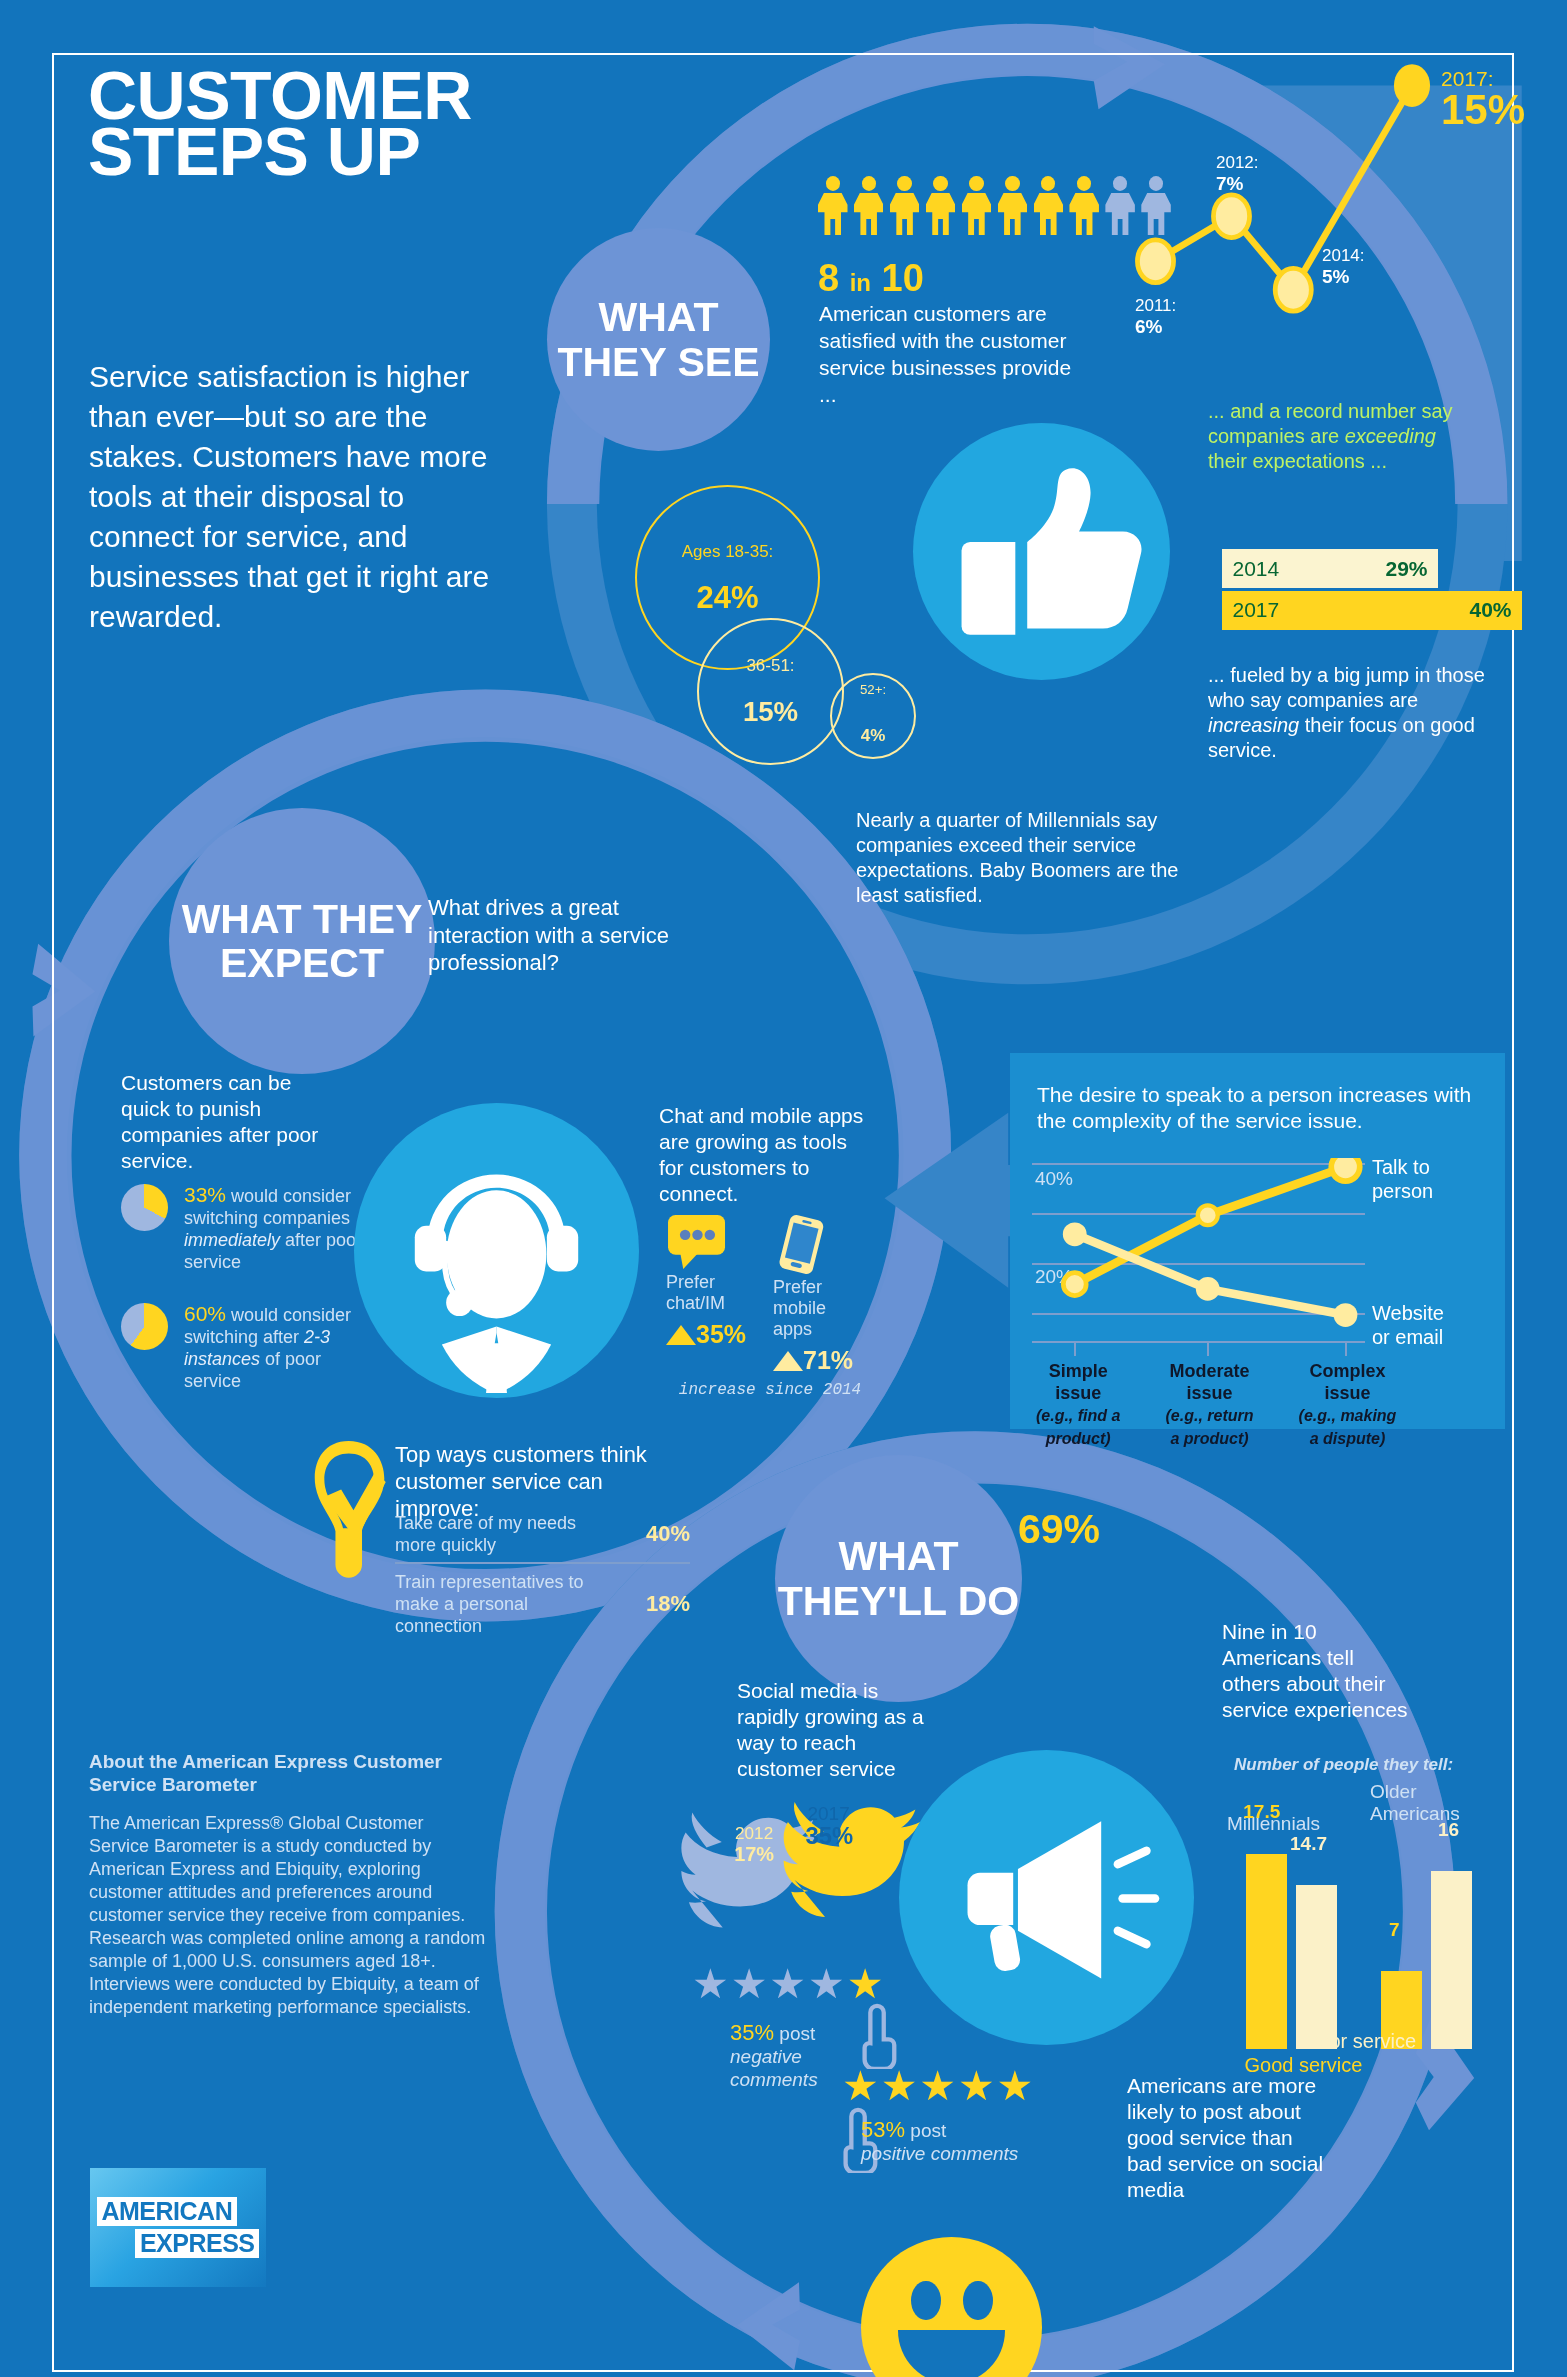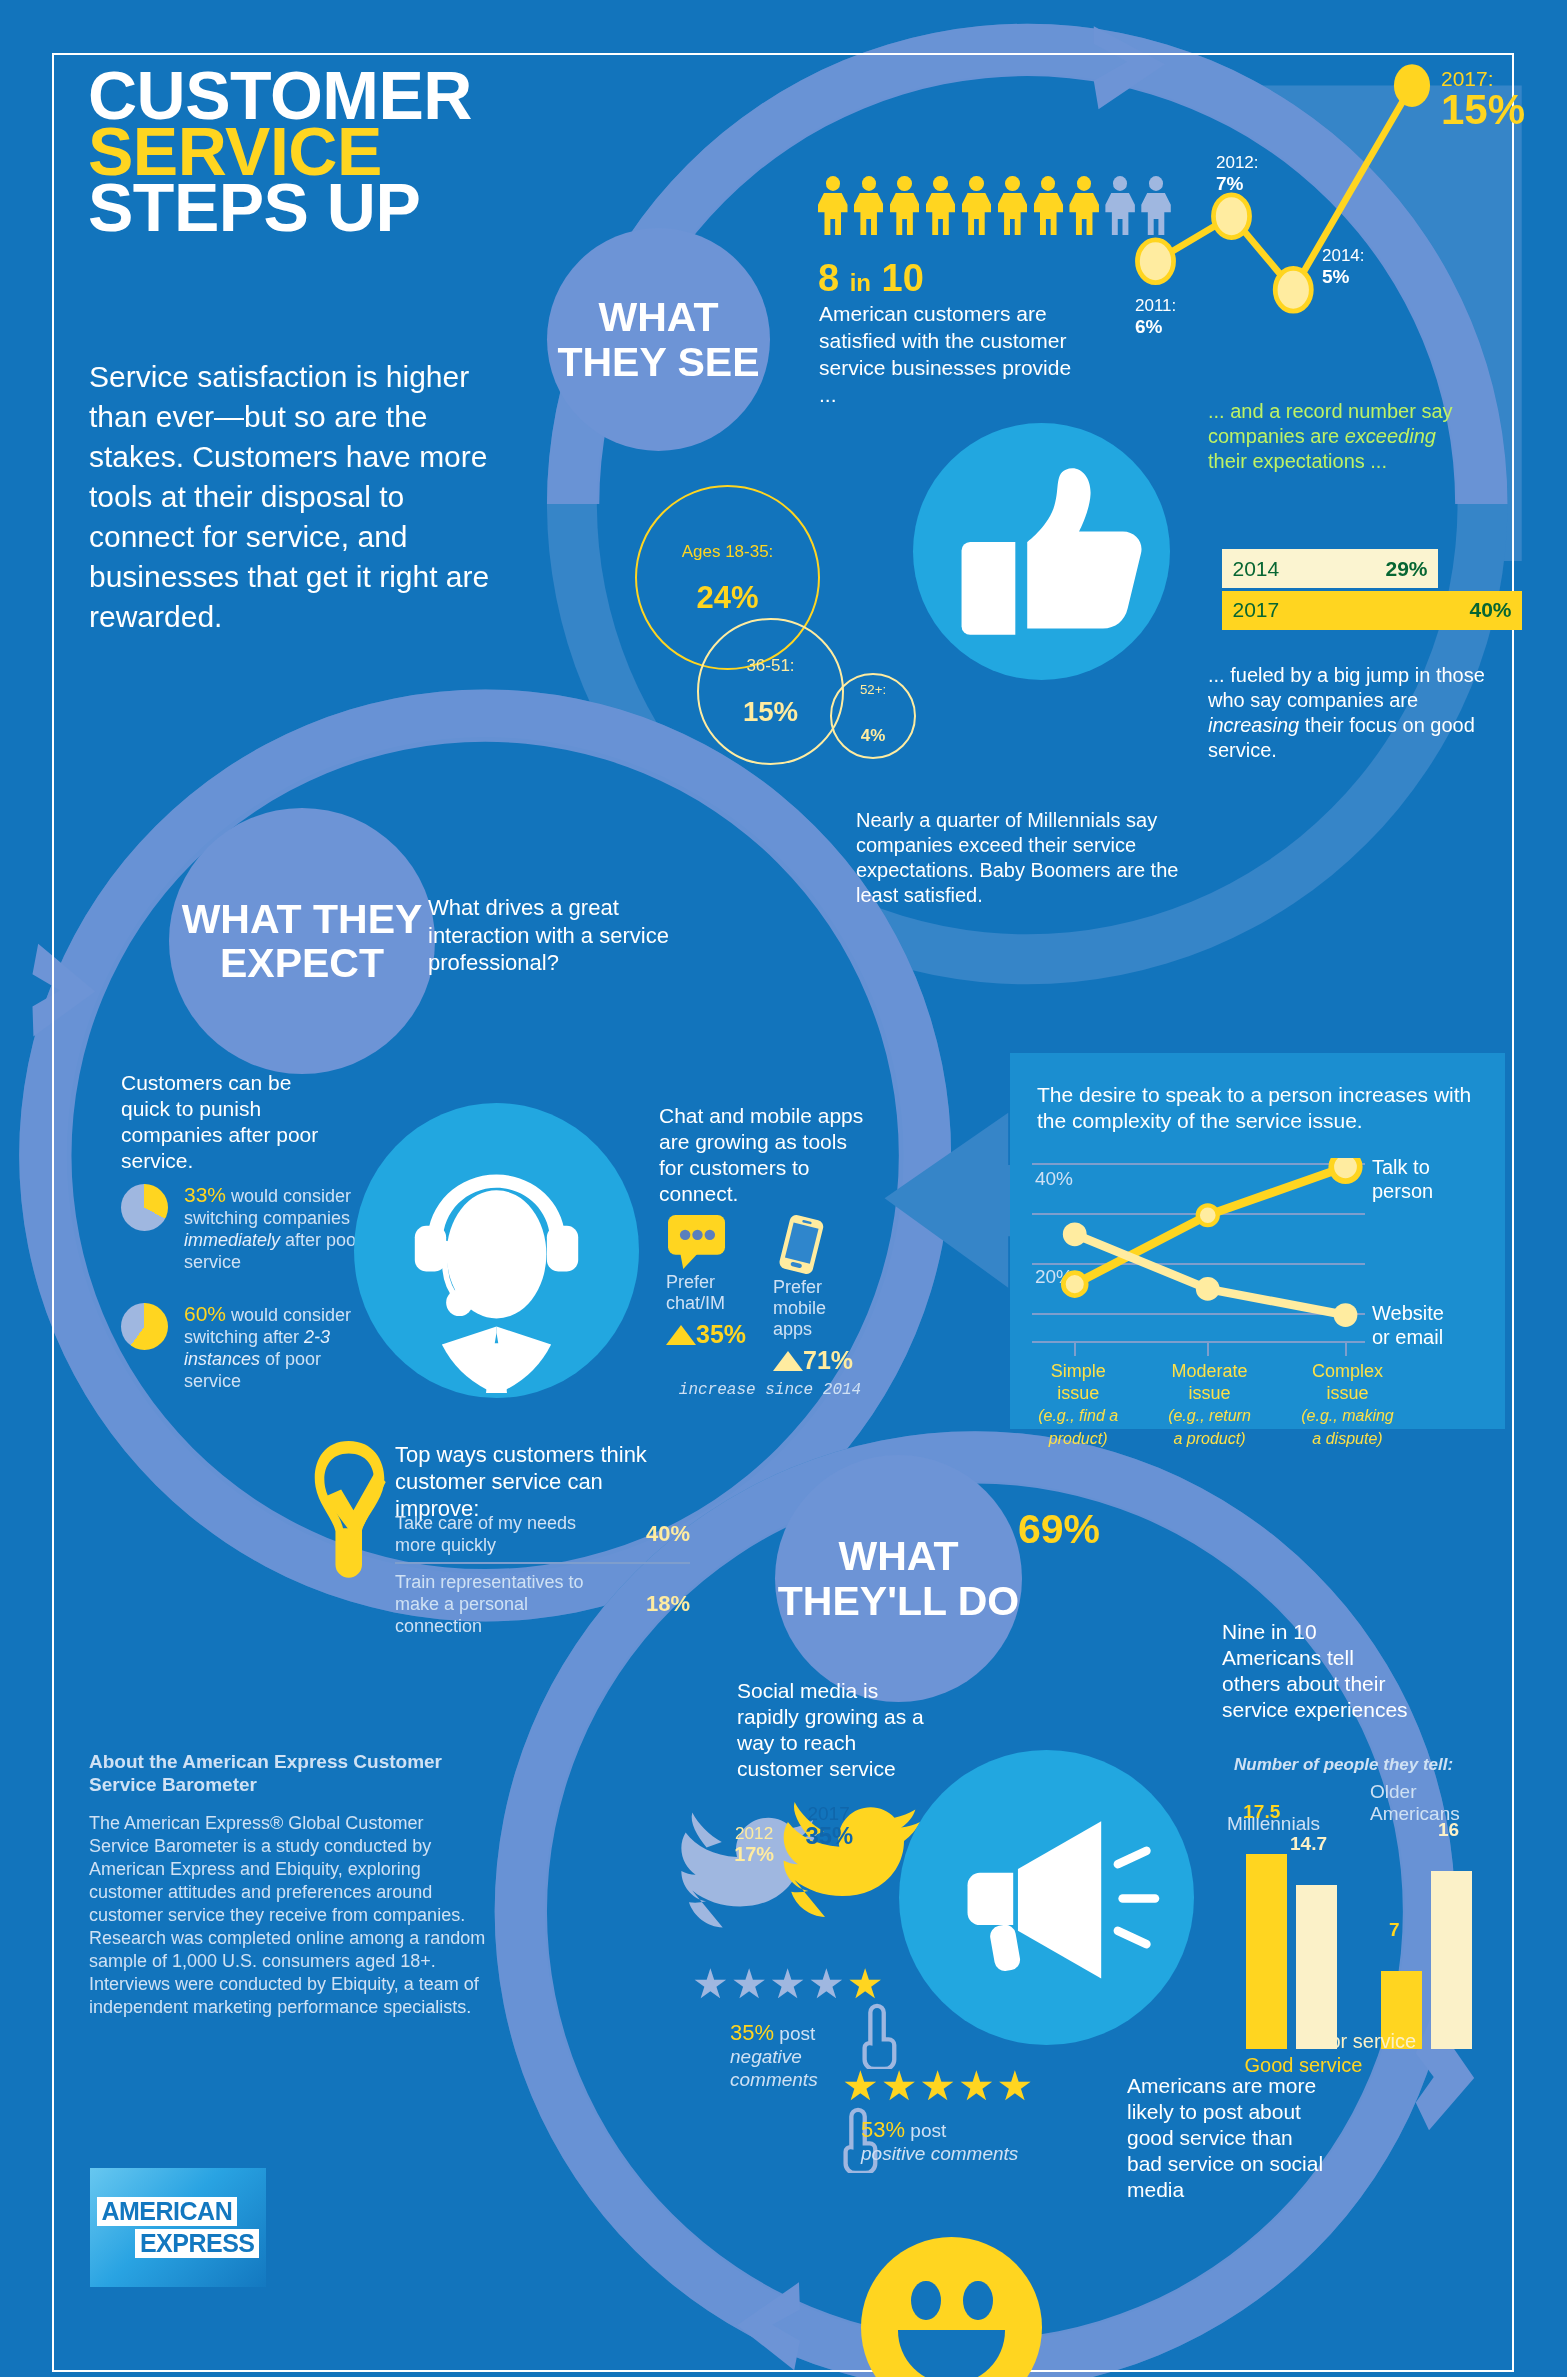--- a/index.html
+++ b/index.html
@@ -108,21 +108,21 @@
   .upval.pale{color:#ffeca0;}
   #since{left:668px;top:1381px;width:204px;text-align:center;font-size:16px;color:#cfe1f4;font-style:italic;font-weight:300;font-family:Liberation Mono, monospace;}
   
   #cxpanel{left:1010px;top:1053px;width:495px;height:376px;background:#1b8ed0;}
   #cx-title{left:1037px;top:1082px;width:442px;font-size:21px;line-height:26px;color:#fff;font-weight:300;}
   #cxplot{left:1032px;top:1158px;width:414px;height:190px;}
   .cxgrid{position:absolute;left:0;height:1.9px;background:#7e9ecd;}
   .cxaxlabel{position:absolute;color:#cfe1f4;font-size:19px;font-weight:300;}
   .cxser{position:absolute;color:#fff;font-size:20px;line-height:24px;font-weight:300;}
   .cxtick{position:absolute;width:2.4px;height:13.3px;background:#7e9ecd;}
-  .cxcat{position:absolute;color:#fde047;font-size:18px;line-height:22px;text-align:center;font-weight:400;}
+  .cxcat{position:absolute;color:#0f172a;font-size:18px;line-height:22px;text-align:center;font-weight:700;}
   .cxcat i{font-style:italic;font-size:16px;}
   
   #improve-title{left:395px;top:1441px;width:295px;font-size:22px;line-height:27px;color:#fff;font-weight:300;}
   #improve-rows{left:395px;top:1505px;width:295px;}
   .improw{display:flex;justify-content:space-between;align-items:center;padding:6.7px 0;}
   .improw .t{font-size:18px;line-height:22px;color:#cfe1f4;font-weight:300;width:200px;}
   .improw .v{font-size:22px;font-weight:bold;color:#ffeca0;}
   .impdiv{height:1.9px;background:#7e9ecd;}
   
   #spend69{left:1018px;top:1507px;width:171px;}
@@ -194,21 +194,20 @@
              M1150 4020 A900 900 0 0 0 2050 4920 A900 900 0 0 0 2950 4020 A900 900 0 0 0 2050 3120 A900 900 0 0 0 1150 4020 Z" fill="#6d94d6" opacity="0.92"></path>
     <path d="M1680 4800 l-130 90 l120 95 l12 -62 l-58 -34 l58 -32 Z" fill="#6d94d6"></path>
     <path d="M3010 4240 l90 130 l-95 110 l-28 -58 l38 -54 l-38 -50 Z" fill="#6d94d6"></path>
     <path d="M70 2180 l130 -95 l-120 -100 l-12 64 l58 34 l-58 34 Z" fill="#6d94d6"></path>
   </svg>
 
   <div id="frame"></div>
 
   <div class="abs" id="headline">
     <div class="hl">CUSTOMER</div>
-    <div class="hl yellow">SERVICE</div>
     <div class="hl">STEPS UP</div>
   </div>
   <div class="abs" id="intro">Service satisfaction is higher than ever—but so are the stakes. Customers have more tools at their disposal to connect for service, and businesses that get it right are rewarded.</div>
 
   <div class="abs bubble" id="bubble-see">WHAT THEY SEE</div>
 
   <div class="abs" id="people">
     <span class="person"><i class="head" style="background:#ffd520"></i><i class="body" style="background:#ffd520;clip-path:polygon(20% 0,80% 0,100% 28%,100% 46%,78% 46%,78% 100%,58% 100%,58% 62%,42% 62%,42% 100%,22% 100%,22% 46%,0 46%,0 28%)"></i></span>
     <span class="person"><i class="head" style="background:#ffd520"></i><i class="body" style="background:#ffd520;clip-path:polygon(20% 0,80% 0,100% 28%,100% 46%,78% 46%,78% 100%,58% 100%,58% 62%,42% 62%,42% 100%,22% 100%,22% 46%,0 46%,0 28%)"></i></span>
     <span class="person"><i class="head" style="background:#ffd520"></i><i class="body" style="background:#ffd520;clip-path:polygon(20% 0,80% 0,100% 28%,100% 46%,78% 46%,78% 100%,58% 100%,58% 62%,42% 62%,42% 100%,22% 100%,22% 46%,0 46%,0 28%)"></i></span>

